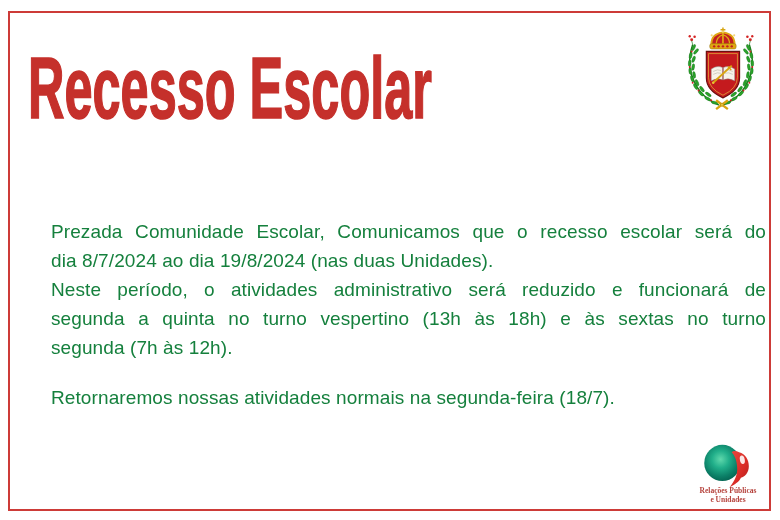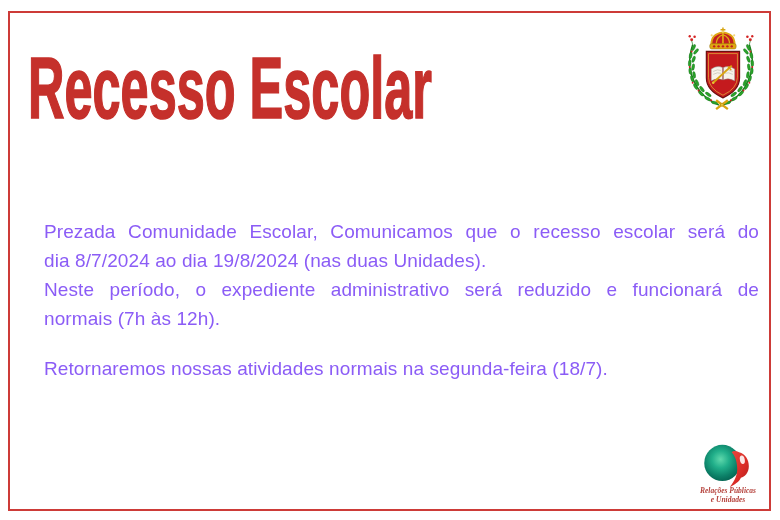--- a/index.html
+++ b/index.html
@@ -13,33 +13,33 @@
   }
   .title{
     position:absolute;left:28px;top:44px;margin:0;
     font-family:"Liberation Sans",sans-serif;font-weight:700;
     font-size:87px;line-height:87px;color:#c5302b;white-space:nowrap;
     letter-spacing:0px;-webkit-text-stroke:1.6px #c5302b;
     transform:scaleX(0.58);transform-origin:left top;
   }
   .crest{position:absolute;left:683px;top:27px;width:76px;height:86px;}
   .body-text{
-    position:absolute;left:44px;top:217px;width:715px;
-    color:#8b5cf6;font-size:19px;letter-spacing:0.1px;
+    position:absolute;left:51px;top:217px;width:715px;
+    color:#15803d;font-size:19px;letter-spacing:0.1px;
   }
   .body-line{height:29px;line-height:29px;white-space:nowrap;}
   .body-line.just{
     white-space:normal;text-align:justify;text-align-last:justify;
   }
   .body-line.spacer{height:21px;}
   .ouv-logo{position:absolute;left:699px;top:443px;width:56px;height:52px;}
   .ouv-text{
     position:absolute;left:692px;top:486px;width:72px;text-align:center;
     font-family:"Liberation Serif",serif;font-size:7.5px;line-height:9px;
-    color:#b5423c;font-weight:700;font-style:italic;
+    color:#b5423c;font-weight:700;
   }
 </style>
 </head>
 <body>
 
 <div class="canvas">
 
   <div class="frame-border"></div>
 
   <h1 class="title">Recesso Escolar</h1>
@@ -111,22 +111,23 @@
 
       <path d="M30.5,56.5 L49,39.5" stroke="#d9a40f" stroke-width="2"></path>
       <path d="M45,40.5 L48.5,44" stroke="#d9a40f" stroke-width="1.4"></path>
       <circle cx="30" cy="57" r="1.3" fill="#e8c437"></circle>
     </svg>
   </div>
 
   <div class="body-text">
       <div class="body-line just">Prezada Comunidade Escolar, Comunicamos que o recesso escolar será do</div>
       <div class="body-line">dia 8/7/2024 ao dia 19/8/2024 (nas duas Unidades).</div>
-      <div class="body-line just">Neste período, o expediente administrativo será reduzido e funcionará de</div>
-      <div class="body-line">normais (7h às 12h).</div>
+      <div class="body-line just">Neste período, o atividades administrativo será reduzido e funcionará de</div>
+      <div class="body-line just">segunda a quinta no turno vespertino (13h às 18h) e às sextas no turno</div>
+      <div class="body-line">segunda (7h às 12h).</div>
       <div class="body-line spacer">&nbsp;</div>
       <div class="body-line">Retornaremos nossas atividades normais na segunda-feira (18/7).</div>
     </div>
 
   <div class="ouv-logo">
     <svg width="56" height="52" viewBox="0 0 60 56" xmlns="http://www.w3.org/2000/svg">
       <defs>
         <radialGradient id="sphereGrad" cx="45%" cy="40%" r="62%">
           <stop offset="0%" stop-color="#5fd8ac"></stop>
           <stop offset="38%" stop-color="#21af8a"></stop>

